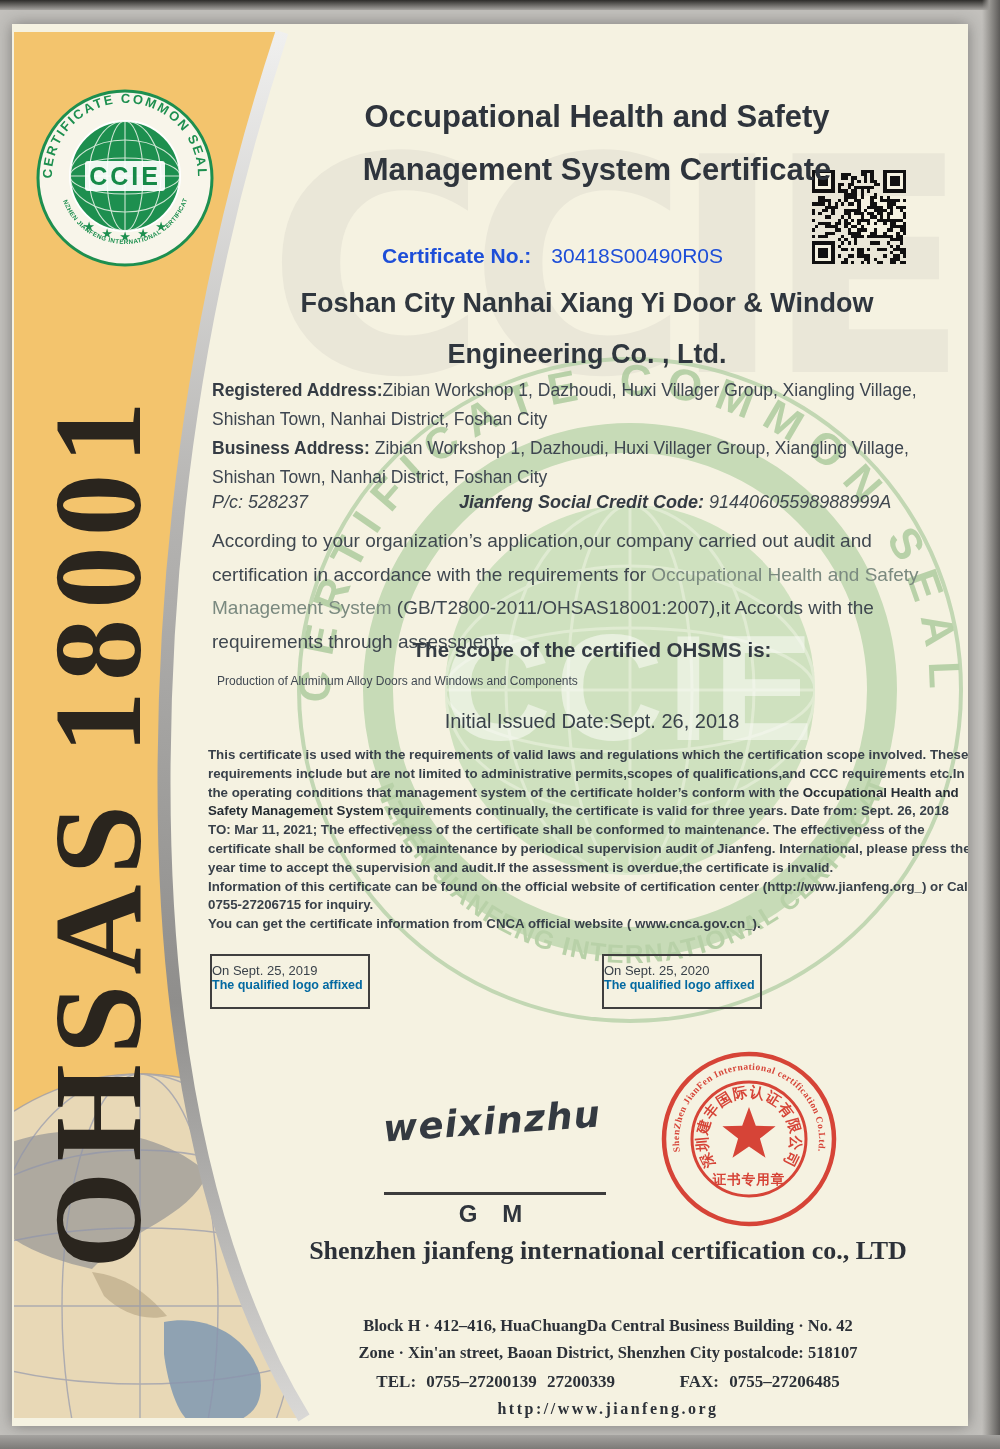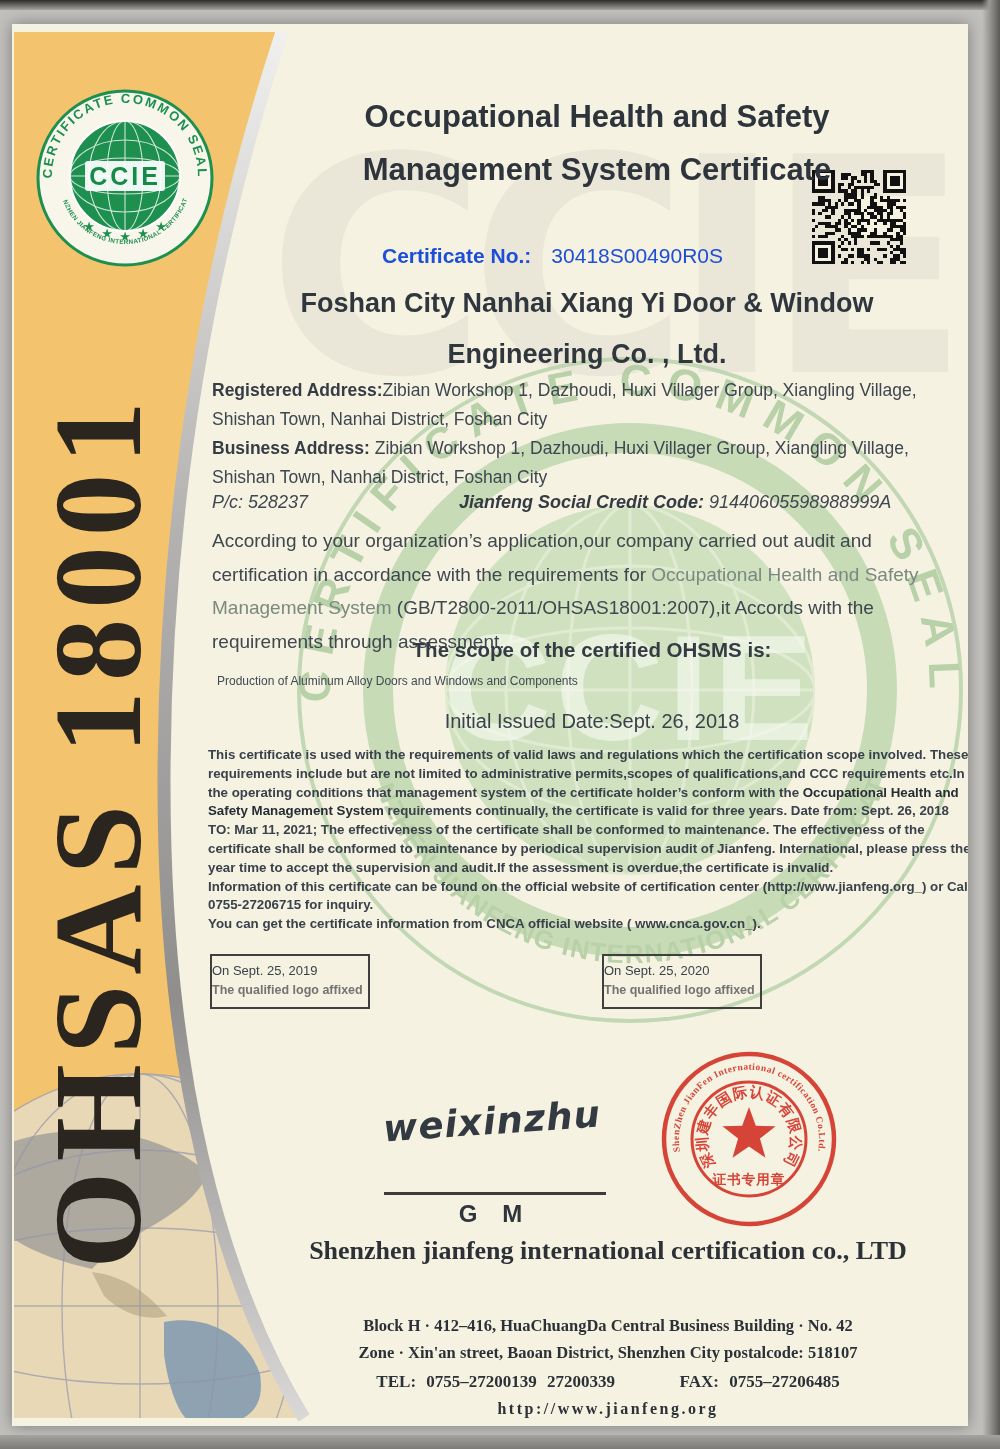--- a/index.html
+++ b/index.html
@@ -71,21 +71,21 @@
   .issued { left:205px; top:686px; width:750px; text-align:center; font-size:20px; color:#39414a; }
   .issued .lbl { font-weight:400; }
 
   .fineprint { left:196px; top:722px; width:766px; font-size:13.3px; line-height:18.8px;
                font-weight:700; color:#39414a; }
   .fineprint .xbold { color:#262d34; }
 
   .logo-box { position:absolute; top:930px; width:160px; height:55px; border:2px solid #3f3f3f;
               text-align:left; z-index:6; }
   .logo-box .d1 { margin-top:7px; font-size:13px; font-weight:400; color:#3a424a; }
-  .logo-box .d2 { margin-top:5px; font-size:12.5px; font-weight:700; color:#737373; }
+  .logo-box .d2 { font-size:12.5px; font-weight:700; color:#0369a1; }
   .box-1 { left:198px; } .box-2 { left:590px; }
 
   .sig-hand { left:368px; top:1076px; width:224px; text-align:center;
               font-family:"DejaVu Sans", sans-serif; font-style:italic; font-weight:700;
               font-size:37px; color:#343a41; transform:rotate(-4deg); letter-spacing:1px; }
   .sig-line { position:absolute; left:372px; top:1168px; width:222px; border-top:3px solid #3c3c3c; z-index:6; }
   .sig-title { left:372px; top:1176px; width:222px; text-align:center;
                font-size:24px; font-weight:700; letter-spacing:9px; color:#2f353c; }
 
   .stamp { position:absolute; left:649px; top:1027px; width:176px; height:176px; opacity:.93; z-index:7; }

